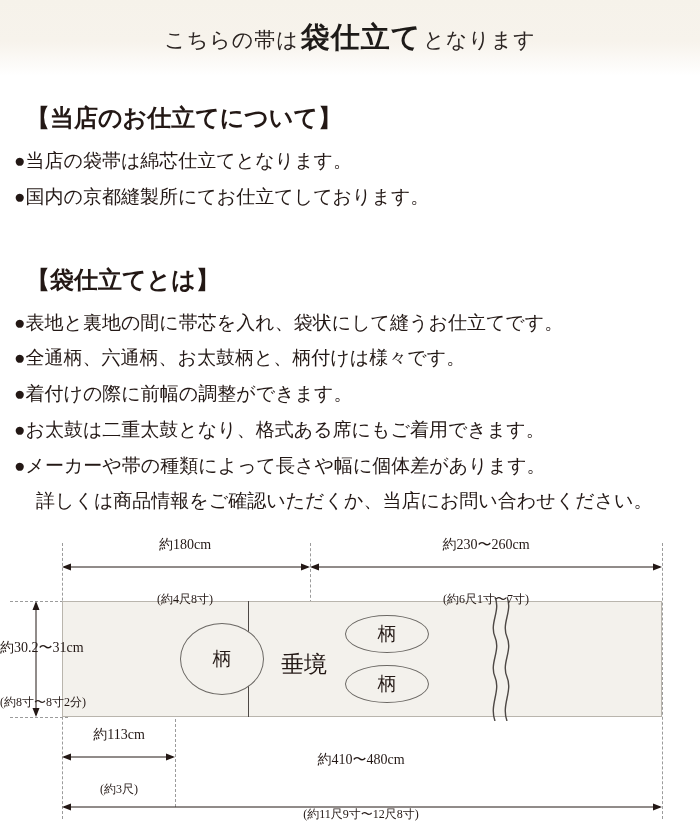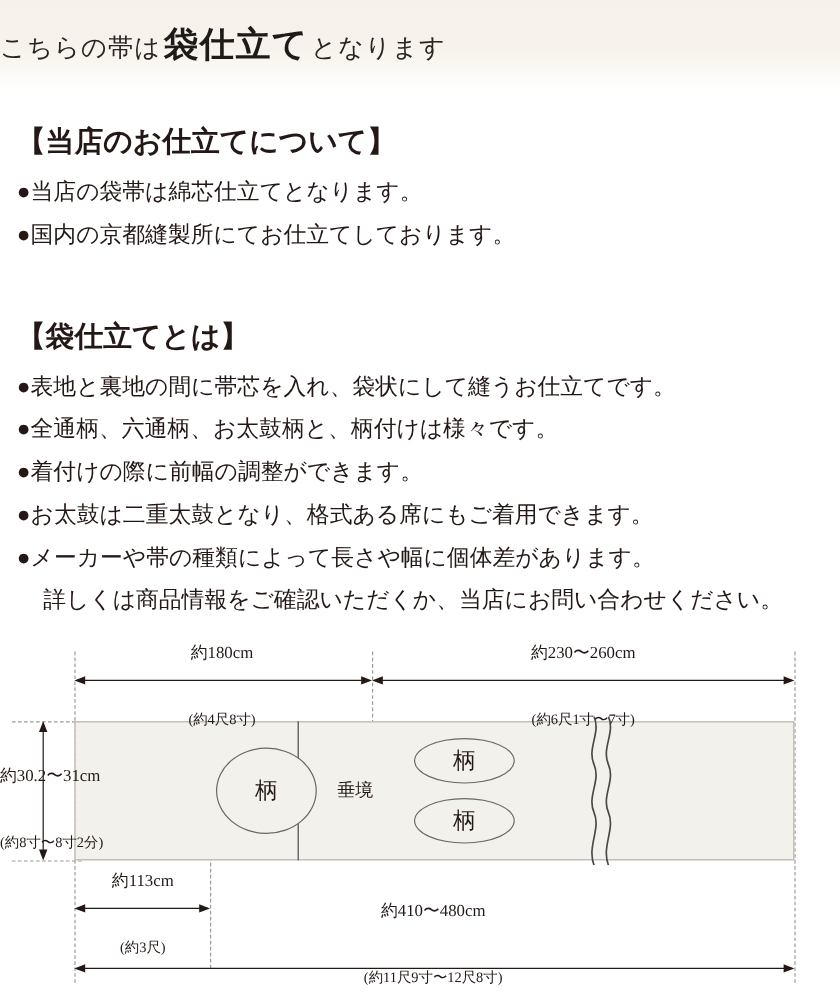--- a/index.html
+++ b/index.html
@@ -16,21 +16,21 @@
     position: relative;
   }
 
   
   .banner {
     width: 700px;
     height: 76px;
     background: linear-gradient(to bottom, #f6f2ea 0%, #f7f3ec 55%, #ffffff 100%);
     display: flex;
     align-items: center;
-    justify-content: flex-start;
+    justify-content: center;
     box-sizing: border-box;
   }
   .banner-inner {
     display: flex;
     align-items: baseline;
     justify-content: center;
     white-space: nowrap;
   }
   .banner-text {
     font-size: 21px;
@@ -47,21 +47,21 @@
 
   
   .content {
     padding: 14px 14px 0 14px;
     box-sizing: border-box;
   }
   .section-title {
     font-size: 24px;
     font-weight: bold;
     letter-spacing: 0px;
-    margin: 12px 0 12px 0;
+    margin: 12px 0 12px 12px;
     color: #231815;
   }
   .bullet-line {
     font-size: 19px;
     line-height: 1.62;
     letter-spacing: 0px;
     margin: 5px 0;
     color: #231815;
   }
   .cont-line {
@@ -129,21 +129,21 @@
     position: absolute;
     font-size: 14px;
     color: #231815;
     text-align: center;
     white-space: nowrap;
     line-height: 1.35;
   }
   .label .sub { font-size: 12px; display: block; margin-top: 36px; }
   .label-mid {
     position: absolute;
-    font-size: 15px;
+    font-size: 23px;
     color: #231815;
     white-space: nowrap;
   }
   .arrow-svg {
     position: absolute;
     overflow: visible;
   }
 </style>
 </head>
 <body>

